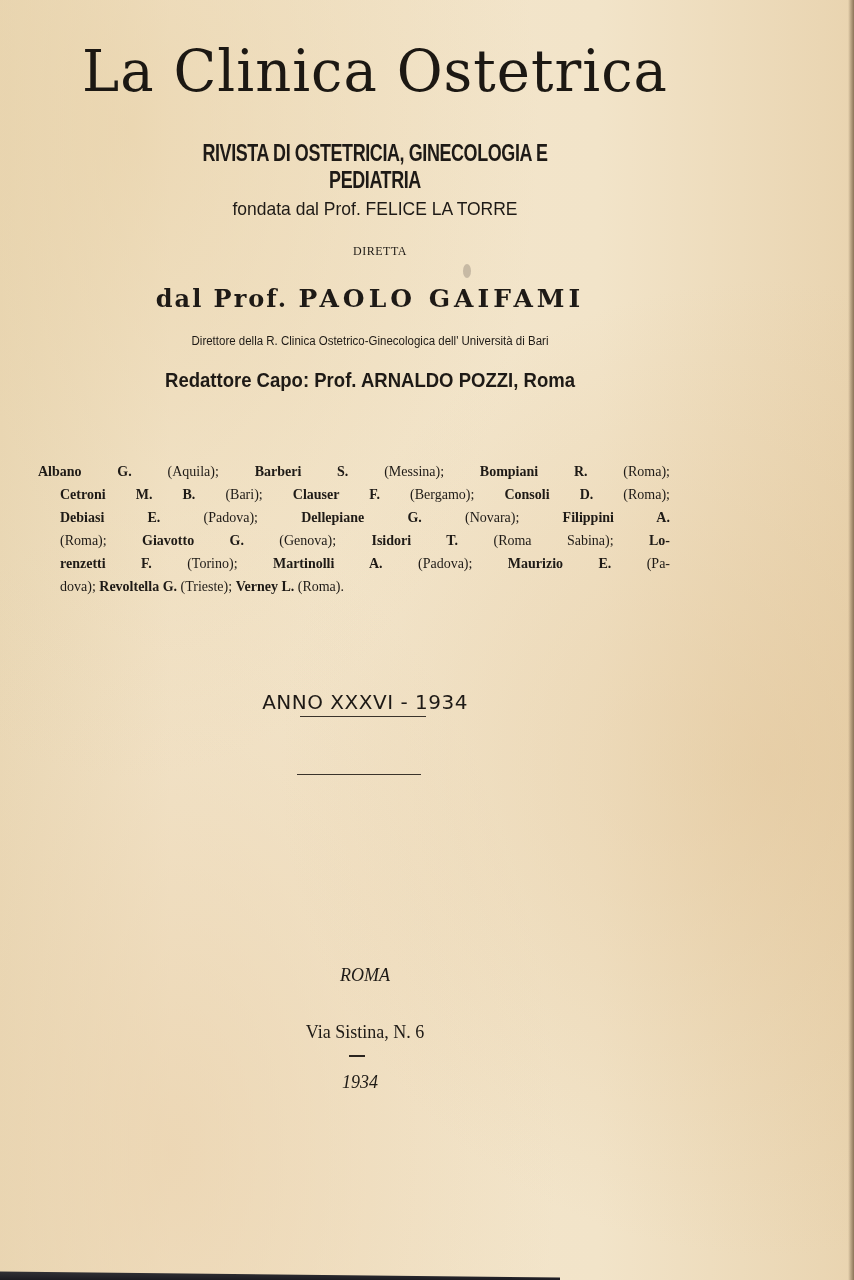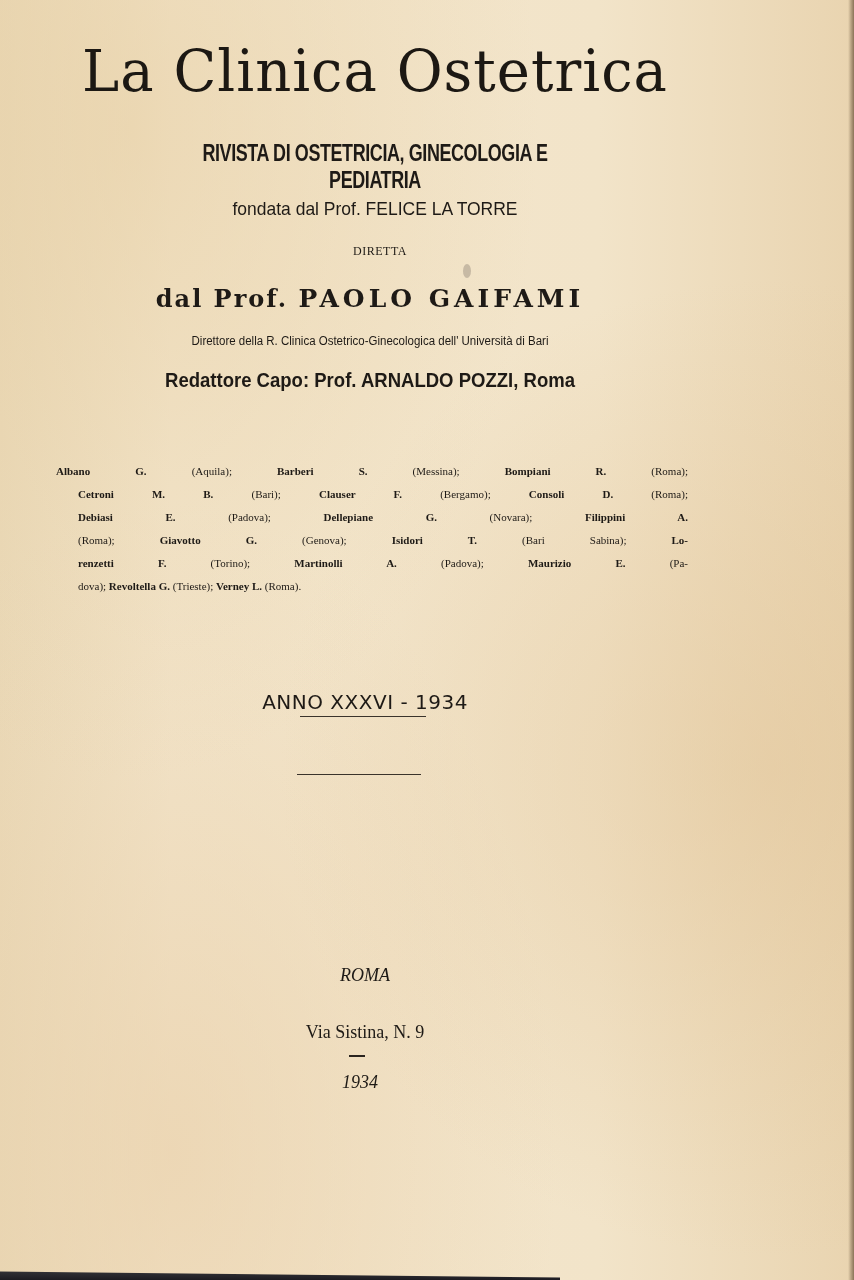--- a/index.html
+++ b/index.html
@@ -19,21 +19,21 @@
   .c { position: absolute; left: 0; width: 854px; text-align: center; }
   .title { top: 38px; left: 60px; width: 630px; font-family: "DejaVu Serif", serif; font-size: 56px; letter-spacing: 1px; color: #1c1813; transform: scaleY(1.05); }
   .subtitle { top: 140px; left: 150px; width: 450px; font-family: "Liberation Sans", sans-serif; font-weight: bold; font-size: 23px; letter-spacing: -0.5px; transform: scaleX(0.78); transform-origin: center; }
   .founded { top: 198px; left: 180px; width: 390px; font-family: "Liberation Sans", sans-serif; font-size: 19px; transform: scaleX(0.92); }
   .directed { top: 244px; left: 330px; width: 100px; font-family: "Liberation Serif", serif; font-size: 12px; letter-spacing: 0.5px; }
   .director { top: 284px; left: 50px; width: 640px; font-family: "DejaVu Serif", serif; font-weight: bold; font-size: 24px; letter-spacing: 2px; }
   .director .big { font-size: 25px; letter-spacing: 4px; }
   .director-role { top: 334px; left: 130px; width: 480px; font-family: "Liberation Sans", sans-serif; font-size: 12.5px; transform: scaleX(0.92); }
   .editor-in-chief { top: 369px; left: 90px; width: 560px; font-family: "Liberation Sans", sans-serif; font-weight: bold; font-size: 19.5px; transform: scaleX(0.95); }
   .editors-label { top: 422px; left: 250px; width: 250px; font-family: "Liberation Sans", sans-serif; font-style: italic; font-size: 15.5px; }
-  .editors-list { position: absolute; top: 460px; left: 56px; width: 632px; font-family: "Liberation Serif", serif; font-size: 11px; line-height: 23px; text-align: justify; }
+  .editors-list { position: absolute; top: 460px; left: 38px; width: 632px; font-family: "Liberation Serif", serif; font-size: 14px; line-height: 23px; text-align: justify; }
   .editors-list .line { display: block; text-align-last: justify; }
   .editors-list .line.first { text-indent: 0; }
   .editors-list .line.indent { padding-left: 22px; }
   .editors-list .line.last { text-align-last: left; }
   .editors-list b { font-weight: bold; }
   .rule { position: absolute; height: 1px; background: #3a332b; }
   .anno { top: 690px; left: 210px; width: 310px; font-family: "DejaVu Sans", sans-serif; font-size: 20px; letter-spacing: 0.5px; }
   .city { top: 965px; left: 300px; width: 130px; font-family: "Liberation Serif", serif; font-size: 18px; font-style: italic; }
   .publisher { top: 993px; left: 200px; width: 330px; font-family: "Liberation Serif", serif; font-size: 19px; letter-spacing: 4px; }
   .publisher .sc { font-size: 13px; letter-spacing: 3px; }
@@ -65,31 +65,31 @@
     <span class="line first">
       <b>Albano G.</b><span> (Aquila); </span><b>Barberi S.</b><span> (Messina); </span><b>Bompiani R.</b><span> (Roma);</span>
     </span>
     <span class="line indent">
       <b>Cetroni M. B.</b><span> (Bari); </span><b>Clauser F.</b><span> (Bergamo); </span><b>Consoli D.</b><span> (Roma);</span>
     </span>
     <span class="line indent">
       <b>Debiasi E.</b><span> (Padova); </span><b>Dellepiane G.</b><span> (Novara); </span><b>Filippini A.</b>
     </span>
     <span class="line indent">
-      <span>(Roma); </span><b>Giavotto G.</b><span> (Genova); </span><b>Isidori T.</b><span> (Bari Sabina); </span><b>Lo-</b>
+      <span>(Roma); </span><b>Giavotto G.</b><span> (Genova); </span><b>Isidori T.</b><span> (Roma Sabina); </span><b>Lo-</b>
     </span>
     <span class="line indent">
       <b>renzetti F.</b><span> (Torino); </span><b>Martinolli A.</b><span> (Padova); </span><b>Maurizio E.</b><span> (Pa-</span>
     </span>
     <span class="line indent last">
       <span>dova); </span><b>Revoltella G.</b><span> (Trieste); </span><b>Verney L.</b><span> (Roma).</span>
     </span>
   </div>
 
   <div class="rule" style="top:716px; left:300px; width:126px;"></div>
   <div class="c anno">ANNO XXXVI - 1934</div>
   <div class="rule" style="top:774px; left:297px; width:124px;"></div>
 
   <div class="c city">ROMA</div>
-  <div class="c address">Via Sistina, N. 9</div>
+  <div class="c address">Via Sistina, N. 6</div>
   <div class="dash"></div>
   <div class="c year">1934</div>
 </div>
 
 </body></html>

